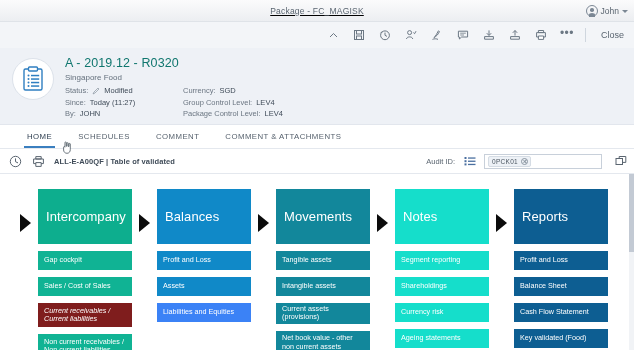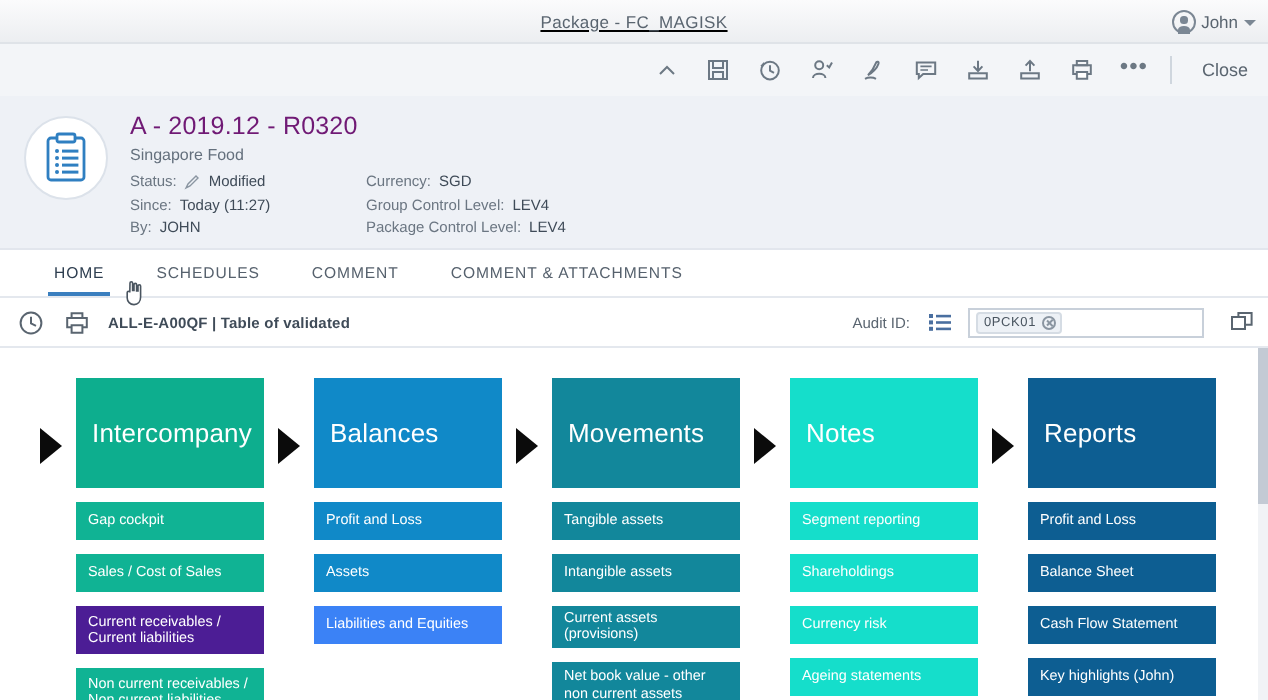--- a/index.html
+++ b/index.html
@@ -117,21 +117,21 @@
     flex: 0 0 42px;
     border-radius: 50%;
     background: #ffffff;
     border: 1px solid #dce2ea;
     display: flex; align-items: center; justify-content: center;
     margin-top: 3px;
   }
   .info-body { flex: 1; min-width: 0; padding-top: 1px; }
   .info-title {
     font-size: 12.5px;
-    color: #701a75;
+    color: #0f766e;
     font-weight: 400;
     letter-spacing: .1px;
   }
   .info-sub {
     font-size: 8px;
     color: #64707d;
     margin-top: 3px;
   }
   .info-grid {
     margin-top: 4px;
@@ -527,21 +527,21 @@
 
 <div class="content">
   <div class="flow">
 
     <div class="arrow" style="border-left-color: rgb(11, 11, 11);"></div>
 
     <div class="col">
       <div class="col-head" style="background: rgb(13, 174, 142);">Intercompany</div>
       <div class="col-item" style="background: rgb(16, 179, 148);">Gap cockpit</div>
       <div class="col-item" style="background: rgb(16, 179, 148);">Sales / Cost of Sales</div>
-      <div class="col-item tall" style="background: #4c1d95;">Current receivables /
+      <div class="col-item tall" style="background: #7f1d1d; font-style: italic;">Current receivables /
 Current liabilities</div>
       <div class="col-item tall" style="background: rgb(16, 179, 148);">Non current receivables /
 Non current liabilities</div>
 
     </div>
 
     <div class="arrow" style="border-left-color: rgb(11, 11, 11);"></div>
 
     <div class="col">
       <div class="col-head" style="background: rgb(16, 137, 200);">Balances</div>
@@ -573,21 +573,21 @@
 
     </div>
 
     <div class="arrow" style="border-left-color: rgb(11, 11, 11);"></div>
 
     <div class="col">
       <div class="col-head" style="background: rgb(13, 94, 146);">Reports</div>
       <div class="col-item" style="background: rgb(13, 94, 146);">Profit and Loss</div>
       <div class="col-item" style="background: rgb(13, 94, 146);">Balance Sheet</div>
       <div class="col-item" style="background: rgb(13, 94, 146);">Cash Flow Statement</div>
-      <div class="col-item" style="background: rgb(13, 94, 146);">Key highlights (John)</div>
+      <div class="col-item" style="background: rgb(13, 94, 146);">Key validated (Food)</div>
 
     </div>
 
   </div>
 
   <div class="scrollbar-v">
     <div class="thumb"></div>
   </div>
 </div>
 

